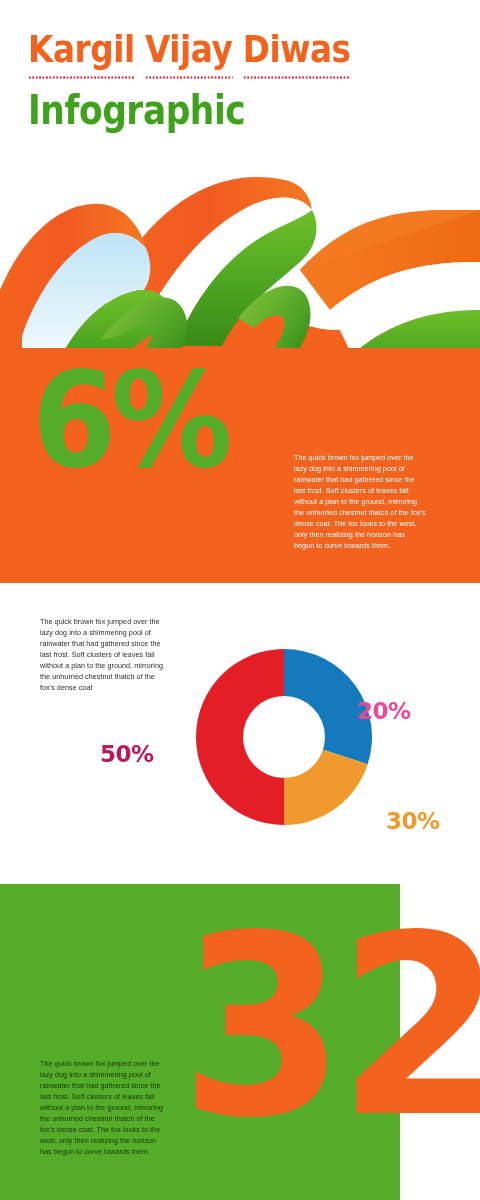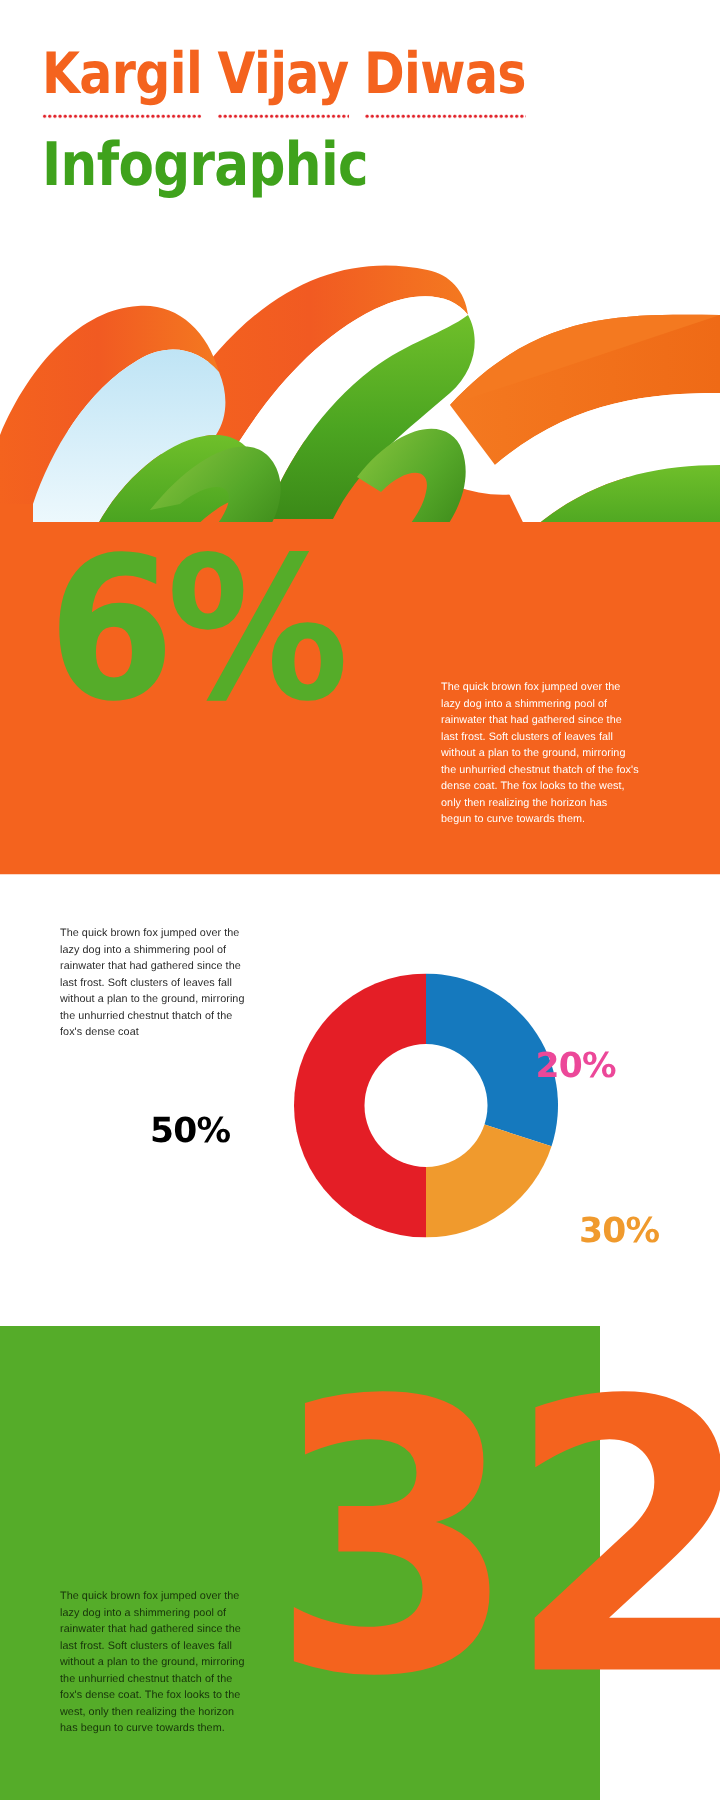--- a/index.html
+++ b/index.html
@@ -148,21 +148,21 @@
   .pct-label {
     position: absolute;
     font-family: "DejaVu Sans", sans-serif;
     font-weight: 700;
     font-size: 23px;
     line-height: 23px;
     letter-spacing: -0.5px;
   }
   .pct-20 { left: 357px; top: 655px; color: #ec4899; margin-top: 45px; }
   .pct-30 { left: 386px; top: 810px; color: #F09A2D; }
-  .pct-50 { left: 100px; top: 743px; color: #000000; }
+  .pct-50 { left: 100px; top: 743px; color: #be185d; }
 
   
   .section-green {
     position: absolute;
     left: 0;
     top: 884px;
     width: 400px;
     height: 316px;
     background: #55AC29;
   }

